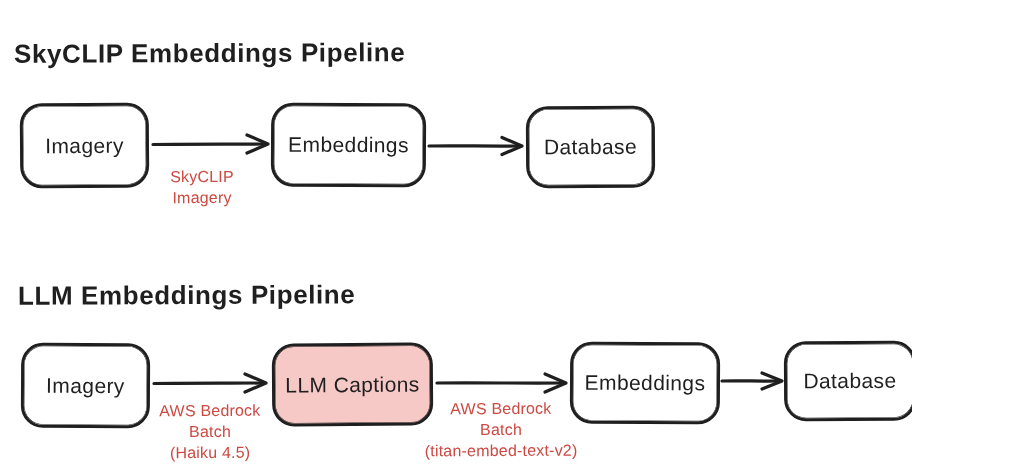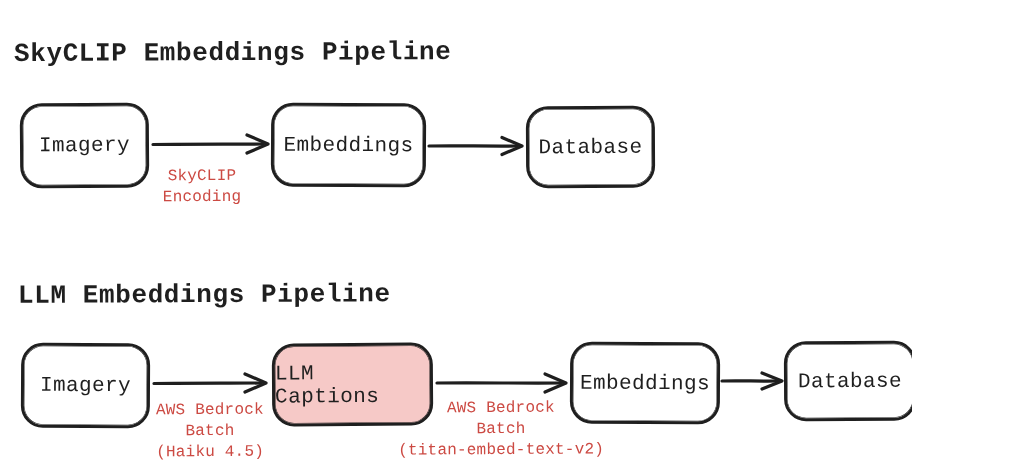--- a/index.html
+++ b/index.html
@@ -10,21 +10,21 @@
     --bg: #ffffff;
   }
   * { margin: 0; padding: 0; box-sizing: border-box; }
   html, body { background: var(--bg); }
   .canvas {
     position: relative;
     width: 912px;
     height: 472px;
     background: var(--bg);
     overflow: hidden;
-    font-family: Liberation Mono, monospace;
+    font-family: Liberation Sans, sans-serif;
     color: var(--ink);
   }
   .title {
     position: absolute;
     font-size: 26px;
     font-weight: bold;
     letter-spacing: 0.6px;
     color: var(--ink);
     white-space: nowrap;
     transform: rotate(-0.25deg);
@@ -97,21 +97,21 @@
 
   <div class="node n-p1-embeddings">
     <span>Embeddings</span>
   </div>
 
   <div class="node n-p1-database">
     <span>Database</span>
   </div>
 
   <div class="edge-label el-skyclip">SkyCLIP
-Encoding</div>
+Imagery</div>
 
   <div class="title llm">LLM Embeddings Pipeline</div>
 
   <div class="node n-p2-imagery">
     <span>Imagery</span>
   </div>
 
   <div class="node pink n-p2-captions">
     <span>LLM Captions</span>
   </div>

